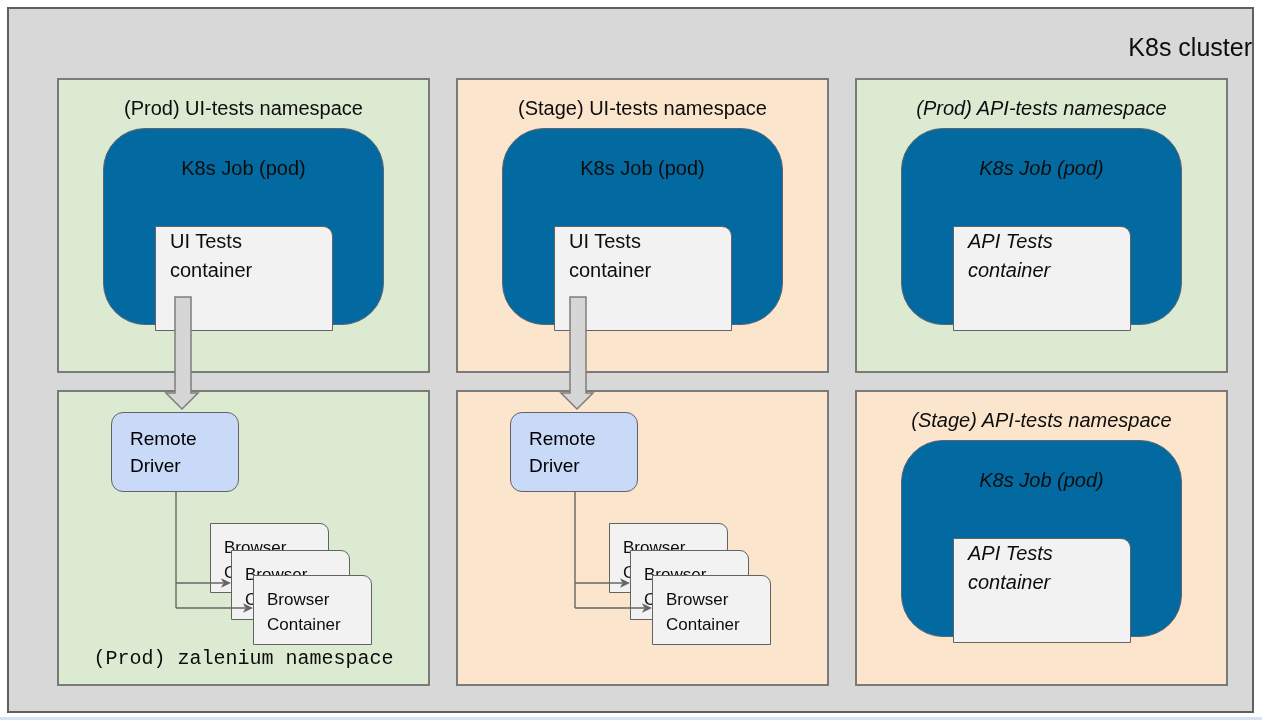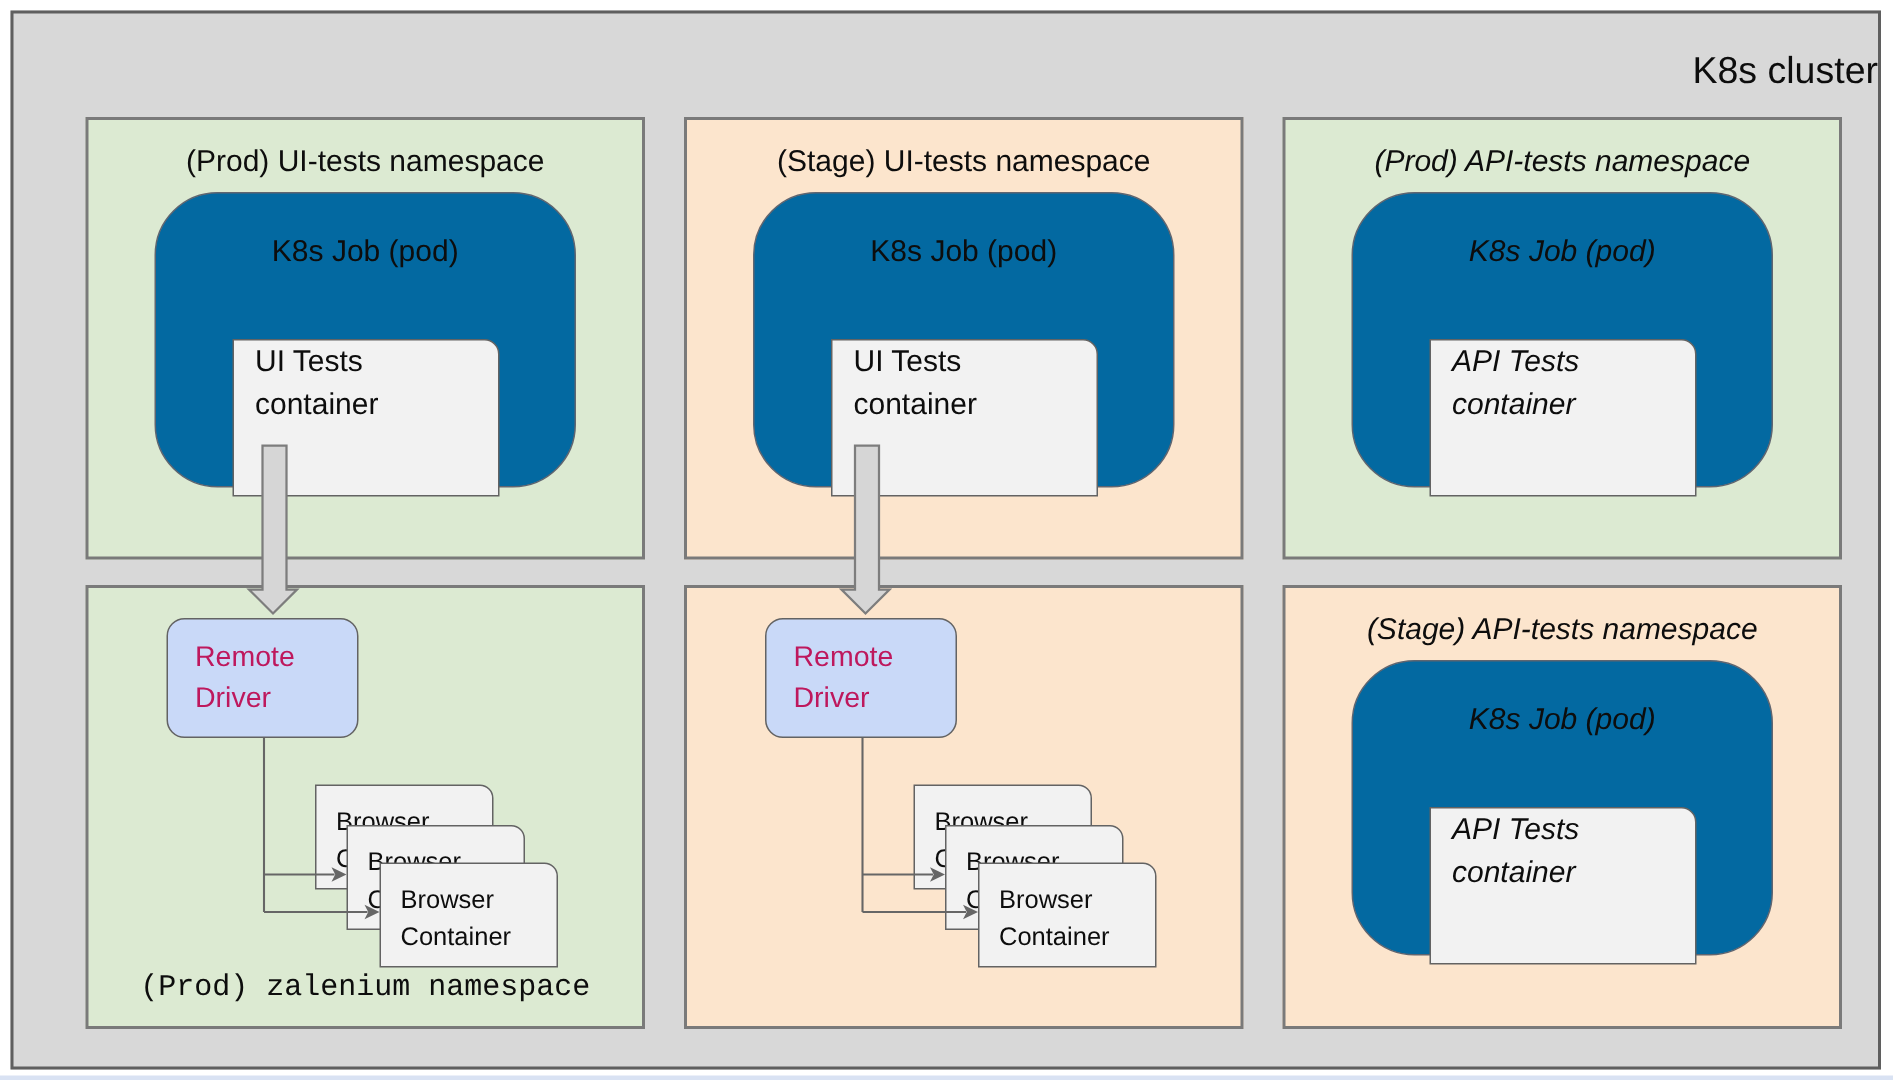--- a/index.html
+++ b/index.html
@@ -50,21 +50,21 @@
     padding-left:14px;font-size:20px;line-height:29px;
     white-space:pre-line;color:#0d0d0d;
   }
   .driver-box{
     position:absolute;left:52px;top:20px;width:128px;height:80px;
     background:#c9d9f8;border:1.5px solid #636363;border-radius:12px;
     box-sizing:border-box;display:flex;flex-direction:column;justify-content:center;
   }
   .driver-label{
     padding-left:18px;font-size:19px;line-height:27px;
-    white-space:pre-line;color:#be185d;
+    white-space:pre-line;color:#000000;
   }
   .browser-box{
     position:absolute;width:119px;height:70px;
     background:#f2f2f2;border:1.5px solid #636363;
     border-radius:0 9px 0 0;box-sizing:border-box;
   }
   .browser-label{
     padding:11px 0 0 13px;font-size:17px;line-height:25px;
     white-space:pre-line;color:#0d0d0d;
   }

